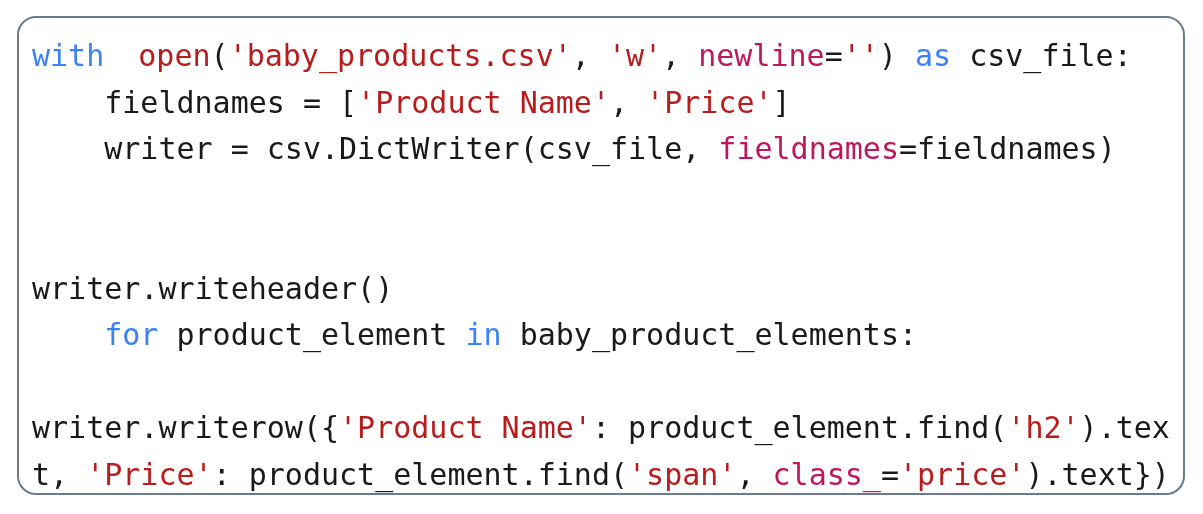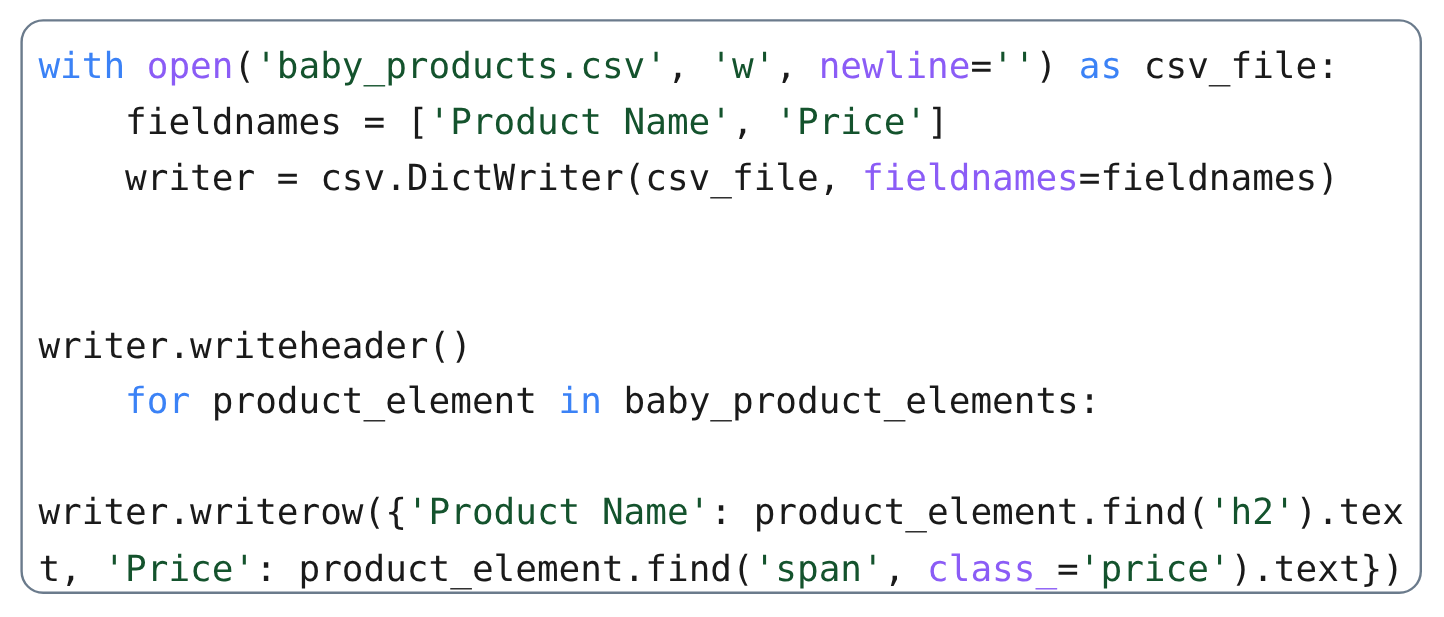--- a/index.html
+++ b/index.html
@@ -47,23 +47,23 @@
   }
   .code-line {
     display: block;
     height: 46.5px;
     white-space: pre;
   }
   .code-line.blank {
     height: 46.5px;
   }
   .tok-kw       { color: #3b82f6; }
-  .tok-builtin  { color: #8b5cf6; }
-  .tok-str      { color: #14532d; text-align: right; }
-  .tok-kwarg    { color: #8b5cf6; margin-top: 17px; }
+  .tok-builtin  { color: #b91c1c; margin-left: 16px; }
+  .tok-str      { color: #b91c1c; text-align: right; }
+  .tok-kwarg    { color: #be185d; margin-top: 17px; }
   .tok-plain    { color: #1a1a1a; }
 </style>
 </head>
 <body>
 
 <div id="root">
   <div id="code-card">
     <pre id="code-block"><span class="code-line"><span class="tok-kw">with</span><span class="tok-plain"> </span><span class="tok-builtin">open</span><span class="tok-plain">(</span><span class="tok-str">'baby_products.csv'</span><span class="tok-plain">, </span><span class="tok-str">'w'</span><span class="tok-plain">, </span><span class="tok-kwarg">newline</span><span class="tok-plain">=</span><span class="tok-str">''</span><span class="tok-plain">) </span><span class="tok-kw">as</span><span class="tok-plain"> csv_file:</span></span><span class="code-line"><span class="tok-plain">    fieldnames = [</span><span class="tok-str">'Product Name'</span><span class="tok-plain">, </span><span class="tok-str">'Price'</span><span class="tok-plain">]</span></span><span class="code-line"><span class="tok-plain">    writer = csv.DictWriter(csv_file, </span><span class="tok-kwarg">fieldnames</span><span class="tok-plain">=fieldnames)</span></span><span class="code-line blank">&nbsp;</span><span class="code-line blank">&nbsp;</span><span class="code-line"><span class="tok-plain">writer.writeheader()</span></span><span class="code-line"><span class="tok-plain">    </span><span class="tok-kw">for</span><span class="tok-plain"> product_element </span><span class="tok-kw">in</span><span class="tok-plain"> baby_product_elements:</span></span><span class="code-line blank">&nbsp;</span><span class="code-line"><span class="tok-plain">writer.writerow({</span><span class="tok-str">'Product Name'</span><span class="tok-plain">: product_element.find(</span><span class="tok-str">'h2'</span><span class="tok-plain">).tex</span></span><span class="code-line"><span class="tok-plain">t, </span><span class="tok-str">'Price'</span><span class="tok-plain">: product_element.find(</span><span class="tok-str">'span'</span><span class="tok-plain">, </span><span class="tok-kwarg">class_</span><span class="tok-plain">=</span><span class="tok-str">'price'</span><span class="tok-plain">).text})</span></span></pre>
   </div>
 </div>

